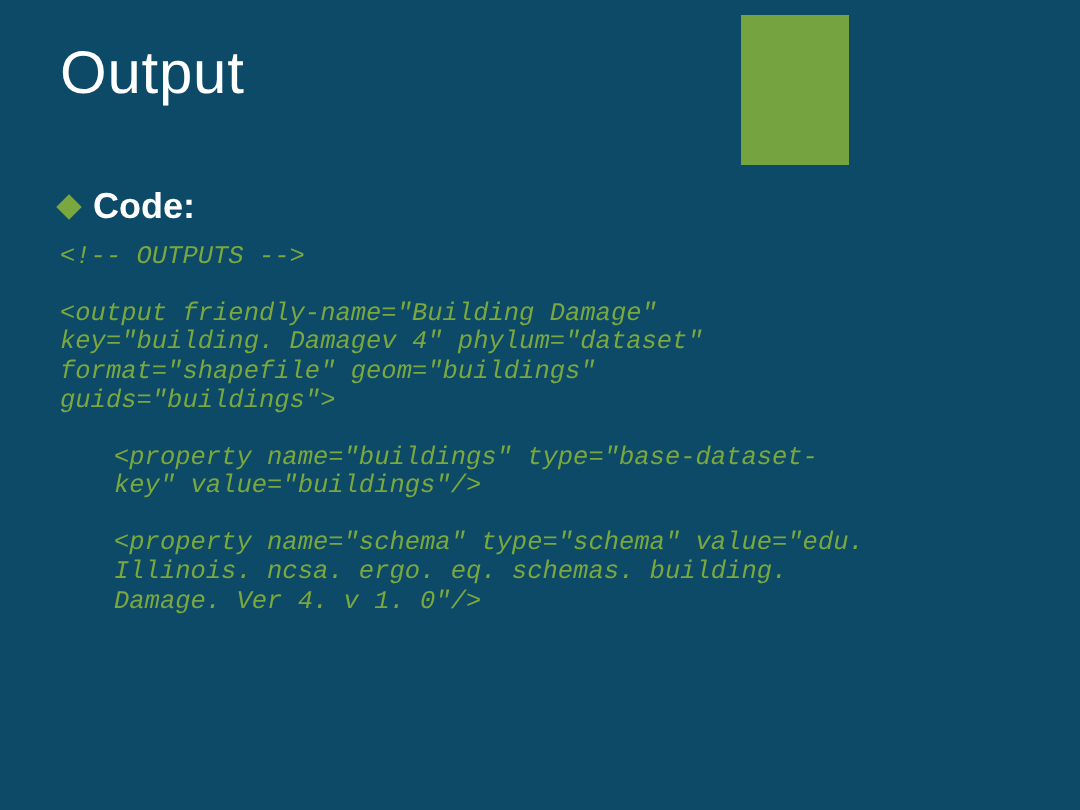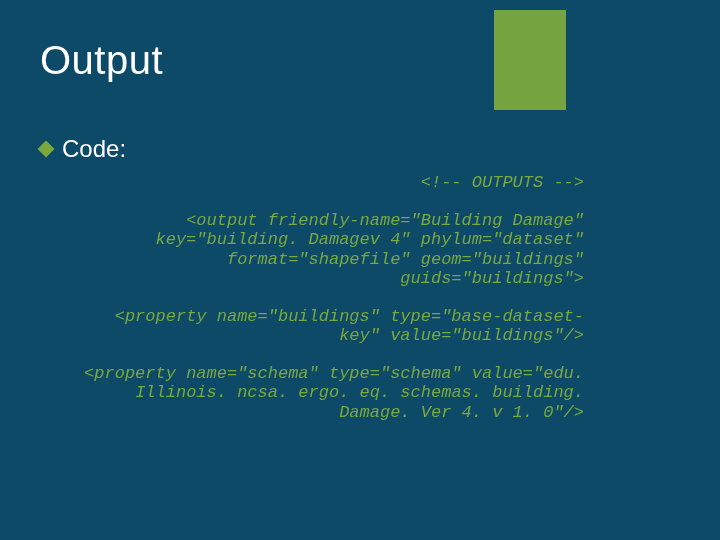--- a/index.html
+++ b/index.html
@@ -10,21 +10,21 @@
     overflow: hidden;
     background: #0d4a68;
     font-family: Arial, Helvetica, sans-serif;
     color: #ffffff;
   }
   .slide {
     position: relative;
     width: 624px;
     height: 540px;
     box-sizing: border-box;
-    padding: 32px 40px 0 40px;
+    padding: 21px 40px 0 40px;
   }
   .title {
     font-size: 40px;
     font-weight: 400;
     color: #ffffff;
     margin: 6px 0 0 0;
     letter-spacing: 0.5px;
   }
   .accent-block {
     position: absolute;
@@ -33,20 +33,21 @@
     width: 72px;
     height: 100px;
     background: #7aa83e;
     opacity: 0.95;
   }
   .bullet-row {
     display: flex;
     align-items: center;
     margin-top: 52px;
     margin-bottom: 8px;
+    font-weight: bold;
   }
   .diamond {
     width: 12px;
     height: 12px;
     background: #7aa83e;
     transform: rotate(45deg);
     margin-right: 10px;
   }
   .bullet-label {
     font-size: 24px;
@@ -55,21 +56,20 @@
   .code-block {
     font-family: "Consolas", "Menlo", "Courier New", monospace;
     font-size: 17px;
     line-height: 1.15;
     color: #7aa83e;
     margin-top: 10px;
   }
   .code-block .line {
     white-space: pre-wrap;
     word-break: break-word;
-    text-align: right;
   }
   .gap { height: 18px; }
   .indent { padding-left: 36px; }
   .q { font-style: italic; }
 </style>
 </head>
 <body>
 
 <div class="slide">
   <div class="accent-block"></div>

